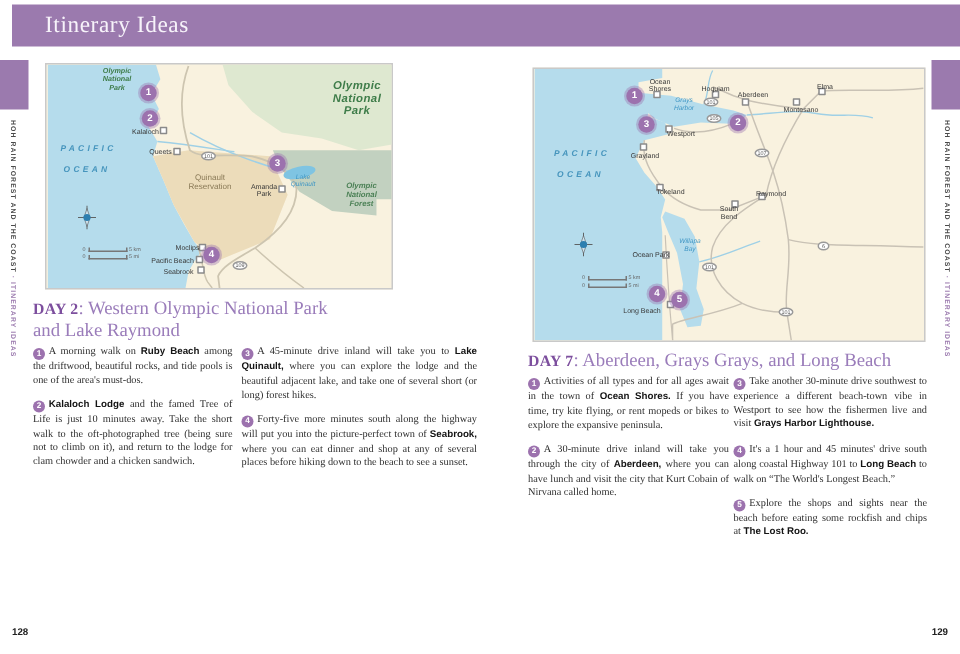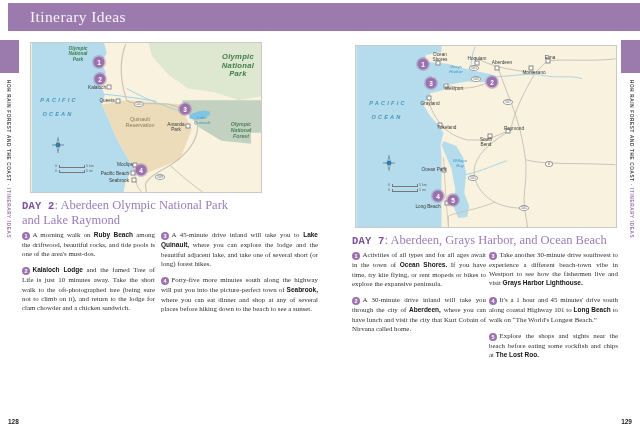--- a/index.html
+++ b/index.html
@@ -38,21 +38,21 @@
           background:#fff;border:.6px solid #999;color:#555;
           font:3.6px "Liberation Sans",sans-serif;display:flex;align-items:center;justify-content:center;
           padding:0 1px;box-sizing:border-box;}
   .compass{position:absolute;transform:translate(-50%,-50%);}
   .scalebar{position:absolute;color:#666;font:3.6px "Liberation Sans",sans-serif;}
   .srow{display:flex;align-items:flex-end;gap:1.5px;height:5px;}
   .sline{width:26px;height:3px;border-left:.6px solid #777;border-right:.6px solid #777;
          border-bottom:.6px solid #777;box-sizing:border-box;}
   .dayhead{position:absolute;font-family:"Liberation Serif",serif;font-size:12.5px;
            line-height:1.12;color:#9a7cba;}
-  .dayhead .dlabel{font-family:Liberation Mono, monospace;font-weight:bold;font-size:10.5px;
+  .dayhead .dlabel{font-family:Liberation Serif, serif;font-weight:bold;font-size:10.5px;
                    color:#7d4f9e;letter-spacing:.2px;}
   .col{position:absolute;font-size:6.9px;line-height:1.33;color:#2e2e2e;text-align:justify;}
   .item{margin:0 0 7px 0;}
   .num{display:inline-flex;width:8px;height:8px;border-radius:50%;background:#9c72ae;color:#fff;
        font:bold 5.5px "Liberation Sans",sans-serif;align-items:center;justify-content:center;
        margin-right:2.5px;vertical-align:-1px;}
   .hl{font-family:"Liberation Sans",sans-serif;font-weight:bold;color:#141414;font-size:6.5px;}
   .pagenum{position:absolute;bottom:11px;font:bold 6.5px "Liberation Sans",sans-serif;color:#222;}
   .pagenum.l{left:8px}.pagenum.r{right:8px}
 </style>
@@ -130,21 +130,21 @@
         </div>
       <div class="srow">
           <span>0</span>
           <span class="sline"></span>
           <span>5 mi</span>
         </div>
     </div>
   </div>
 
   <div class="dayhead" style="left:22px;top:198px;width:300px">
-    <span class="dlabel">DAY 2</span><span>: Aberdeen Olympic National Park</span><br>
+    <span class="dlabel">DAY 2</span><span>: Western Olympic National Park</span><br>
     <span>and Lake Raymond</span>
   </div>
   <div class="col" style="left:22px;top:230px;width:133px">
     <p class="item"><span class="num">1</span><span>A morning walk on </span><span class="hl">Ruby Beach</span><span> among the driftwood, beautiful rocks, and tide pools is one of the area's must-dos.</span></p>
     <p class="item"><span class="num">2</span><span></span><span class="hl">Kalaloch Lodge</span><span> and the famed Tree of Life is just 10 minutes away. Take the short walk to the oft-photographed tree (being sure not to climb on it), and return to the lodge for clam chowder and a chicken sandwich.</span></p>
   </div>
   <div class="col" style="left:161px;top:230px;width:157px">
     <p class="item"><span class="num">3</span><span>A 45-minute drive inland will take you to </span><span class="hl">Lake Quinault,</span><span> where you can explore the lodge and the beautiful adjacent lake, and take one of several short (or long) forest hikes.</span></p>
     <p class="item"><span class="num">4</span><span>Forty-five more minutes south along the highway will put you into the picture-perfect town of </span><span class="hl">Seabrook,</span><span> where you can eat dinner and shop at any of several places before hiking down to the beach to see a sunset.</span></p>
   </div>
@@ -224,21 +224,21 @@
         </div>
       <div class="srow">
           <span>0</span>
           <span class="sline"></span>
           <span>5 mi</span>
         </div>
     </div>
   </div>
 
   <div class="dayhead" style="left:352px;top:233px;width:268px">
-    <span class="dlabel">DAY 7</span><span>: Aberdeen, Grays Harbor, and Ocean Beach</span>
+    <span class="dlabel">DAY 7</span><span>: Aberdeen, Grays Grays, and Long Beach</span>
   </div>
   <div class="col" style="left:352px;top:250px;width:134px">
     <p class="item"><span class="num">1</span><span>Activities of all types and for all ages await in the town of </span><span class="hl">Ocean Shores.</span><span> If you have time, try kite flying, or rent mopeds or bikes to explore the expansive peninsula.</span></p>
     <p class="item"><span class="num">2</span><span>A 30-minute drive inland will take you through the city of </span><span class="hl">Aberdeen,</span><span> where you can have lunch and visit the city that Kurt Cobain of Nirvana called home.</span></p>
   </div>
   <div class="col" style="left:489px;top:250px;width:129px">
     <p class="item"><span class="num">3</span><span>Take another 30-minute drive southwest to experience a different beach-town vibe in Westport to see how the fishermen live and visit </span><span class="hl">Grays Harbor Lighthouse.</span><span></span></p>
     <p class="item"><span class="num">4</span><span>It's a 1 hour and 45 minutes' drive south along coastal Highway 101 to </span><span class="hl">Long Beach</span><span> to walk on “The World's Longest Beach.”</span></p>
     <p class="item"><span class="num">5</span><span>Explore the shops and sights near the beach before eating some rockfish and chips at </span><span class="hl">The Lost Roo.</span><span></span></p>
   </div>

